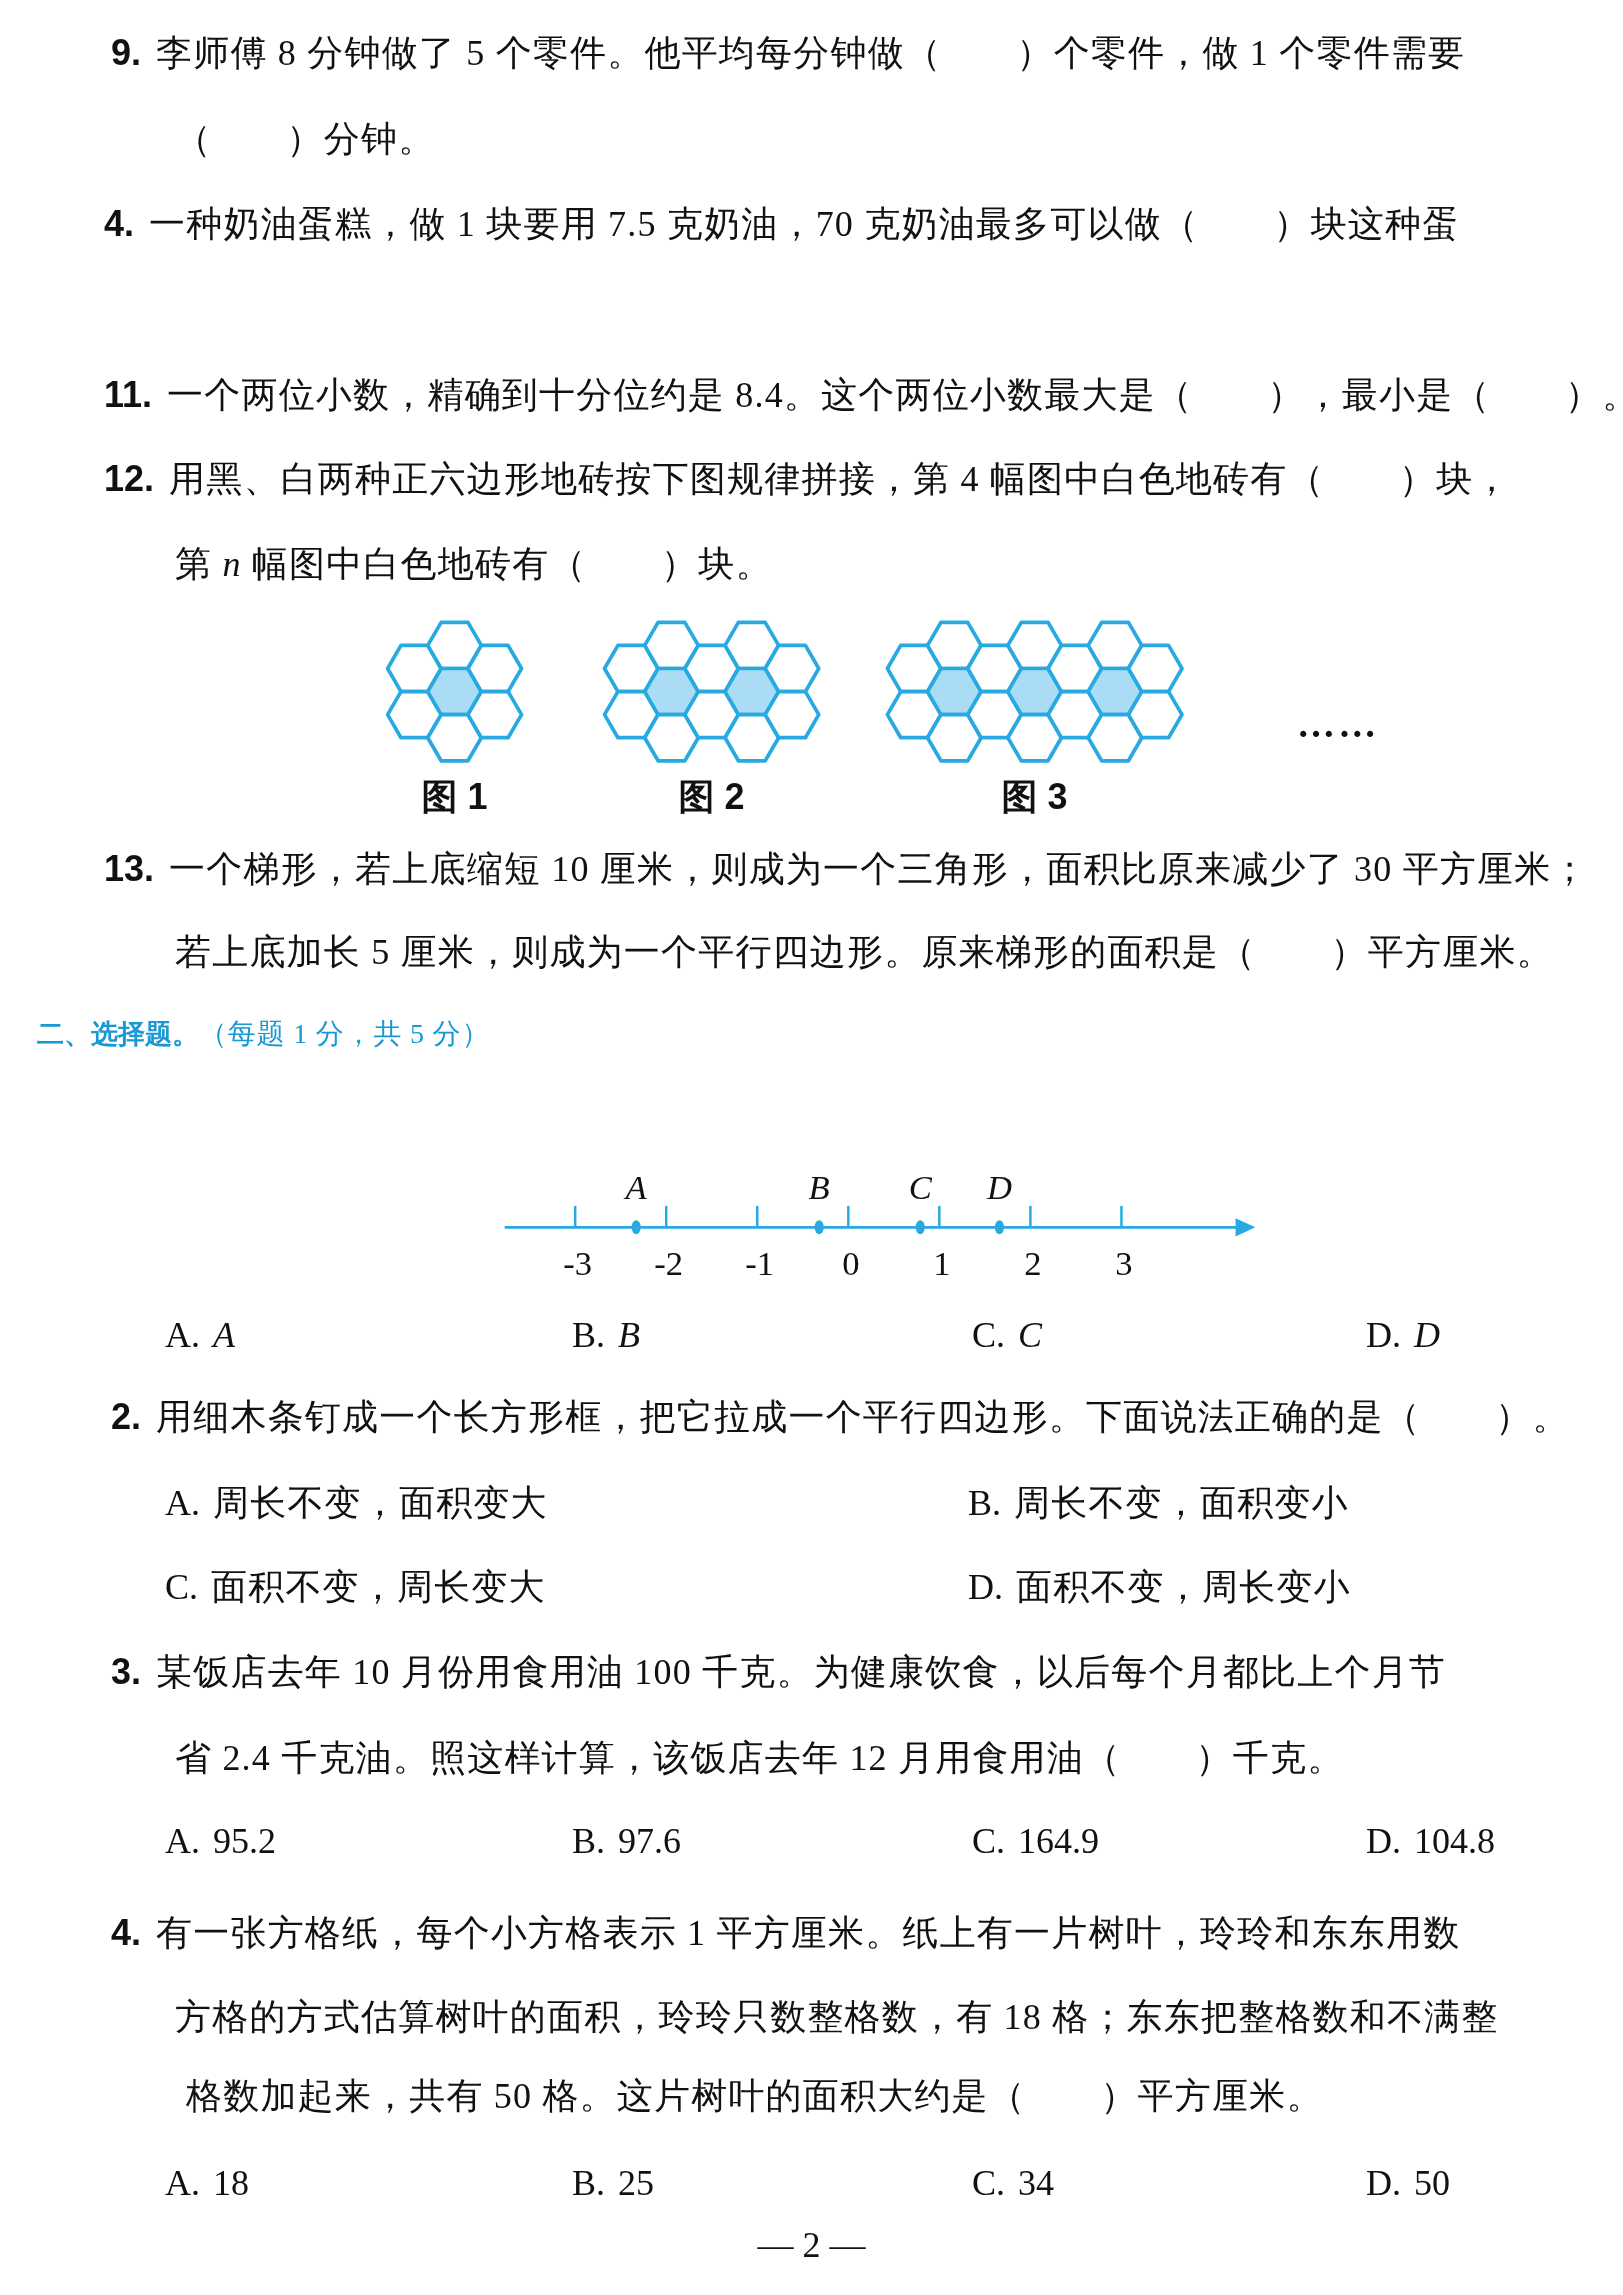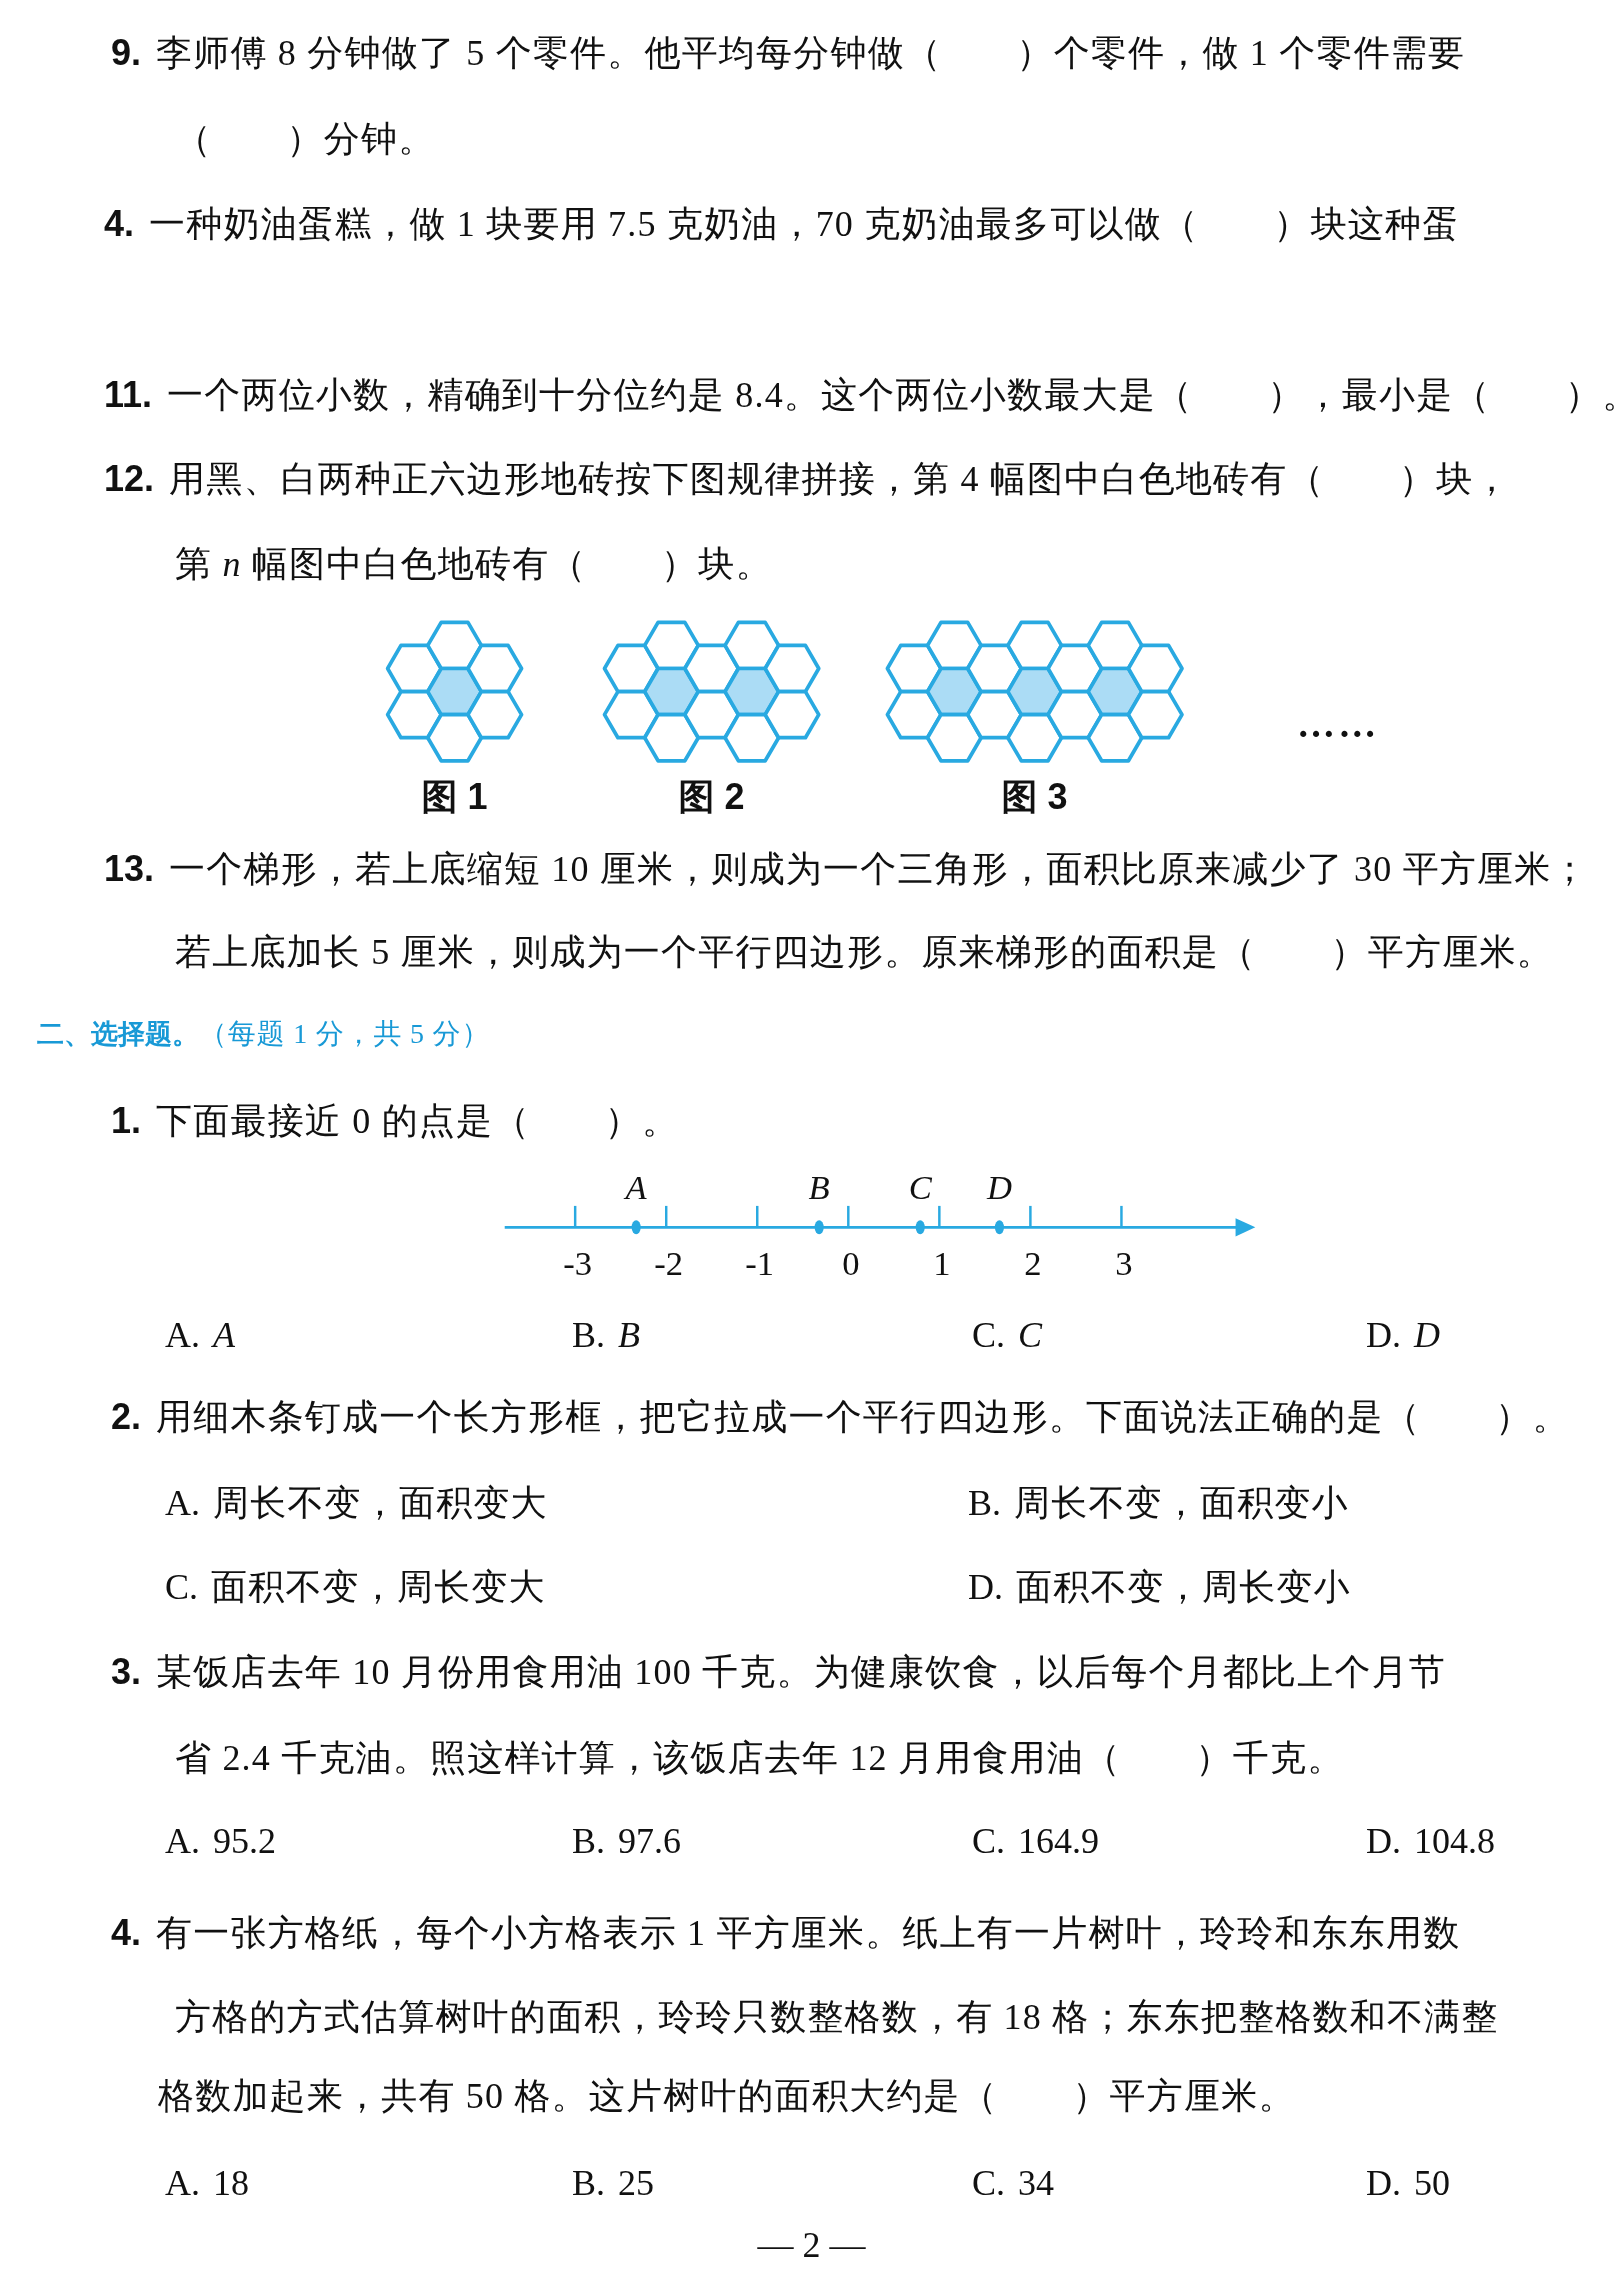--- a/index.html
+++ b/index.html
@@ -80,21 +80,20 @@
   <div class="fig-label" style="left:364px;top:773px">图 1</div>
   <div class="fig-label" style="left:621px;top:773px">图 2</div>
   <div class="fig-label" style="left:944px;top:773px">图 3</div>
   <div class="ellipsis" style="left:1297px;top:702px">……</div>
 
   <div class="line" style="top:843px;left:104px"><span class="qnum">13.</span><span class="qtext">一个梯形，若上底缩短 10 厘米，则成为一个三角形，面积比原来减少了 30 平方厘米；</span></div>
   <div class="line" style="top:927px;left:175px"><span class="qtext">若上底加长 5 厘米，则成为一个平行四边形。原来梯形的面积是（　　）平方厘米。</span></div>
 
   <div class="sec-head" style="top:1007px;left:37px"><span class="sec-bold">二、选择题。</span><span class="sec-note">（每题 1 分，共 5 分）</span></div>
 
-  <div class="line" style="top:1095px;left:111px"><span class="qnum">1.</span><span class="qtext">下面最接近 0 的点是（　　）。</span></div>
 
   <svg style="left:494px;top:1168px" width="791" height="117" viewBox="600 1418 960 142">
       <line x1="613" y1="1490" x2="1504" y2="1490" stroke="#29A9E1" stroke-width="3.5"></line>
       <polygon points="1500,1479 1524,1490 1500,1501" fill="#29A9E1"></polygon>
       <line x1="698.5" y1="1464" x2="698.5" y2="1490" stroke="#29A9E1" stroke-width="3"></line>
       <text x="701.5" y="1548" text-anchor="middle" class="nl-num">-3</text>
       <line x1="809" y1="1464" x2="809" y2="1490" stroke="#29A9E1" stroke-width="3"></line>
       <text x="812" y="1548" text-anchor="middle" class="nl-num">-2</text>
       <line x1="919.5" y1="1464" x2="919.5" y2="1490" stroke="#29A9E1" stroke-width="3"></line>
       <text x="922.5" y="1548" text-anchor="middle" class="nl-num">-1</text>
@@ -137,21 +136,21 @@
   <div class="line" style="top:1733px;left:175px"><span class="qtext">省 2.4 千克油。照这样计算，该饭店去年 12 月用食用油（　　）千克。</span></div>
   <div class="opt-row" style="top:1816px">
     <div class="opt" style="left:165px"><span>A.</span><span class="sep"></span><span>95.2</span></div>
     <div class="opt" style="left:572px"><span>B.</span><span class="sep"></span><span>97.6</span></div>
     <div class="opt" style="left:972px"><span>C.</span><span class="sep"></span><span>164.9</span></div>
     <div class="opt" style="left:1366px"><span>D.</span><span class="sep"></span><span>104.8</span></div>
   </div>
 
   <div class="line" style="top:1907px;left:111px"><span class="qnum">4.</span><span class="qtext">有一张方格纸，每个小方格表示 1 平方厘米。纸上有一片树叶，玲玲和东东用数</span></div>
   <div class="line" style="top:1992px;left:175px"><span class="qtext">方格的方式估算树叶的面积，玲玲只数整格数，有 18 格；东东把整格数和不满整</span></div>
-  <div class="line" style="top:2071px;left:158px"><span class="qtext">格数加起来，共有 50 格。这片树叶的面积大约是（　　）平方厘米。</span></div>
+  <div class="line" style="top:2071px;left:186px"><span class="qtext">格数加起来，共有 50 格。这片树叶的面积大约是（　　）平方厘米。</span></div>
   <div class="opt-row" style="top:2158px">
     <div class="opt" style="left:165px"><span>A.</span><span class="sep"></span><span>18</span></div>
     <div class="opt" style="left:572px"><span>B.</span><span class="sep"></span><span>25</span></div>
     <div class="opt" style="left:972px"><span>C.</span><span class="sep"></span><span>34</span></div>
     <div class="opt" style="left:1366px"><span>D.</span><span class="sep"></span><span>50</span></div>
   </div>
 
   <div class="footer" style="top:2221px">— 2 —</div>
 
 </div>

